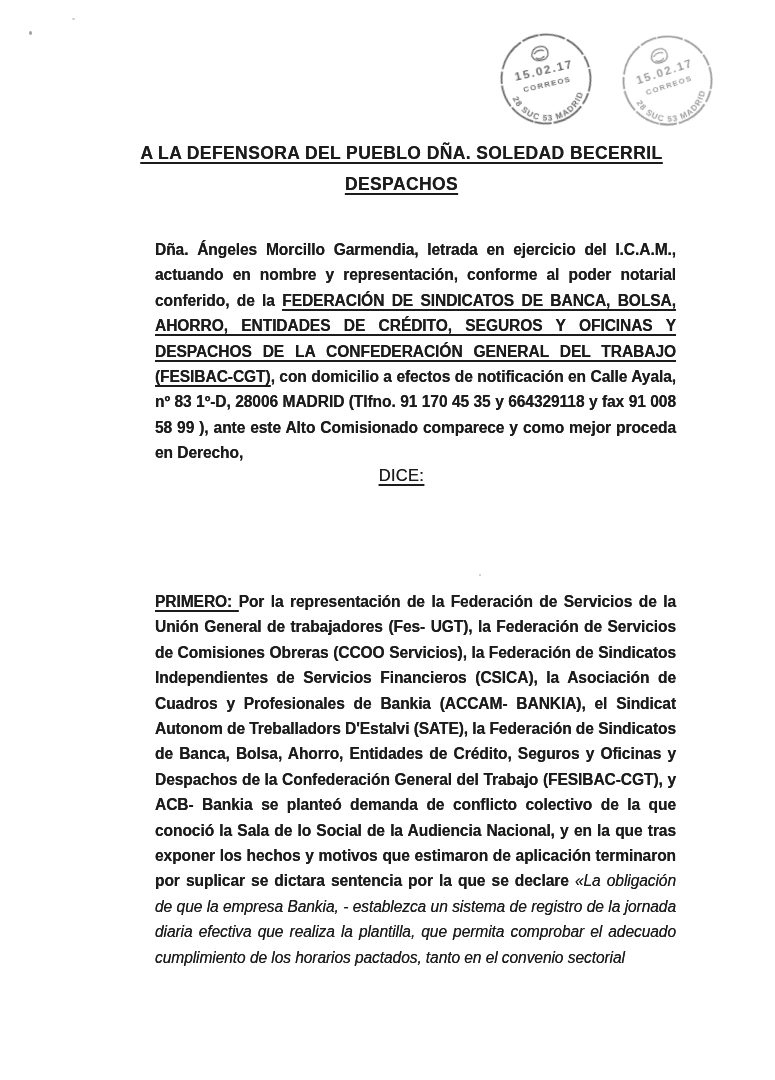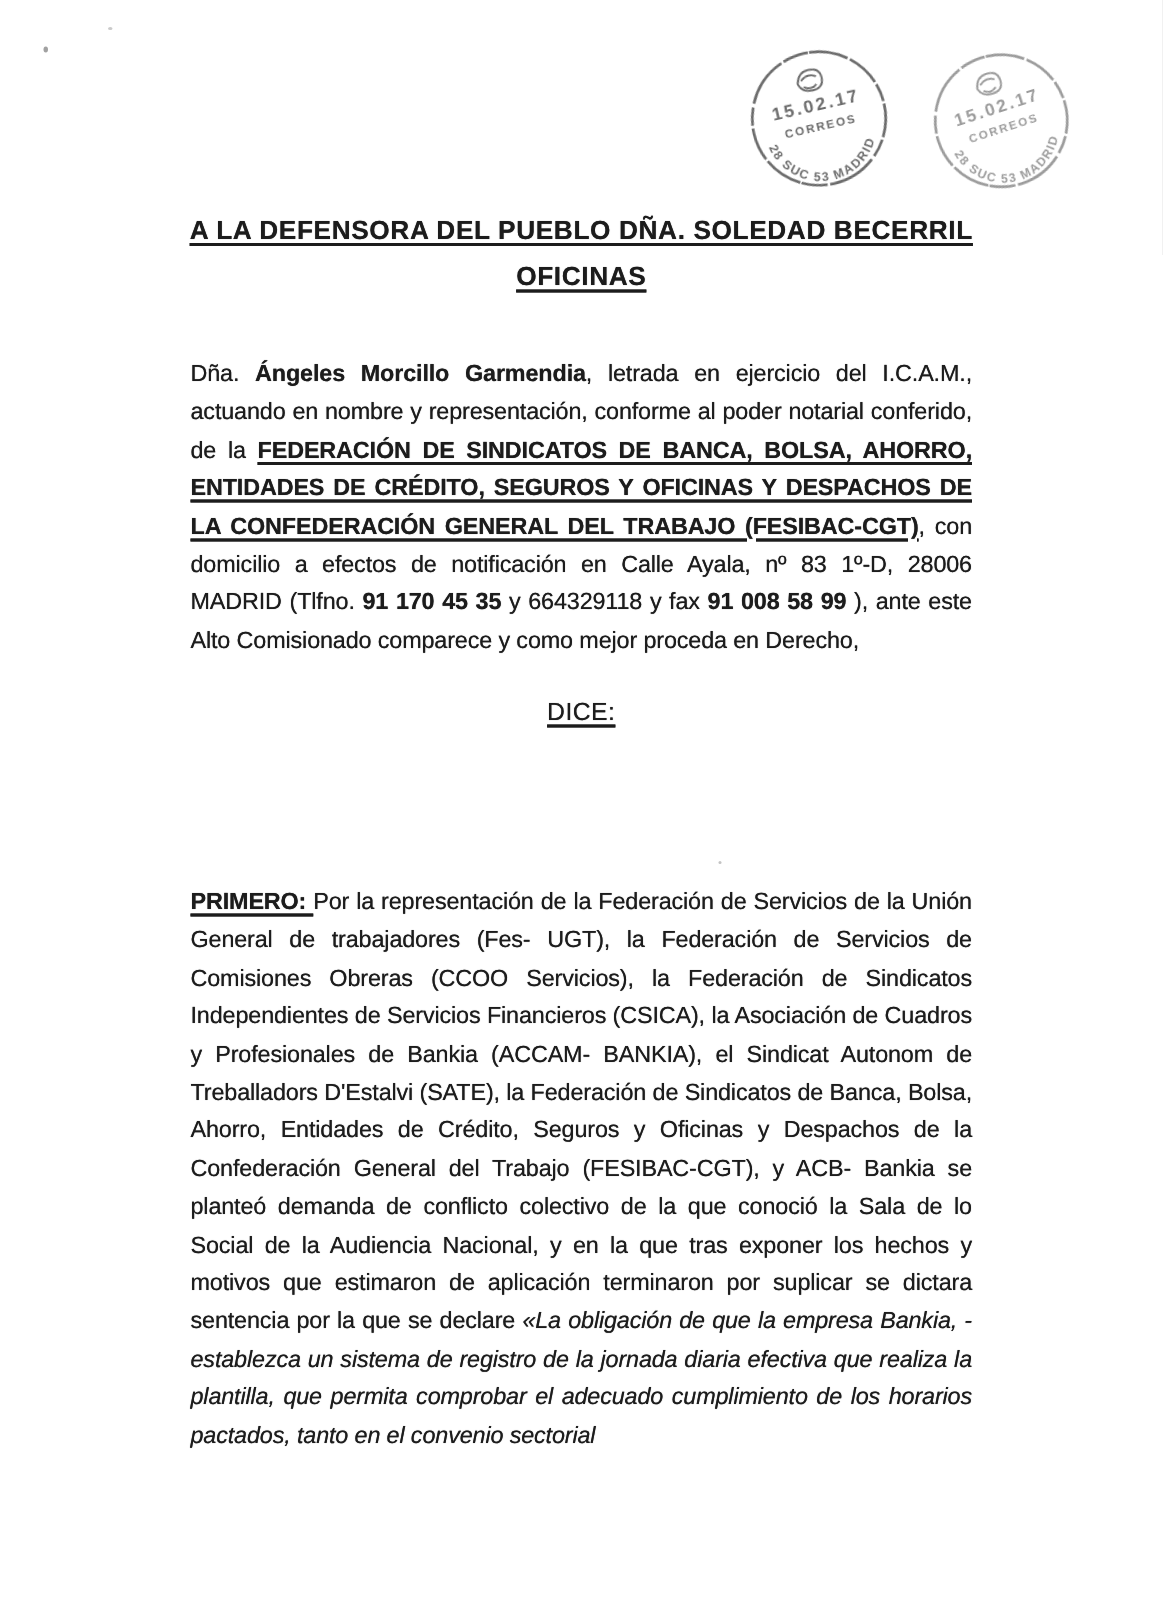--- a/index.html
+++ b/index.html
@@ -6,21 +6,21 @@
   .page{
     position:relative;
     width:775px;height:1080px;
     background:#ffffff;
     margin:0 auto;
     overflow:hidden;
     font-family:"Liberation Sans","DejaVu Sans",sans-serif;
     color:#1c1c1c;
   }
   
-  .doc-text{ text-shadow:0 0 .45px rgba(20,20,20,.85); }
+  .doc-text{ text-shadow:0 0 .45px rgba(20,20,20,.85);padding-left:28px; }
 
   .title-block{
     position:absolute; top:138px; left:0; right:0;
     text-align:center;
     font-weight:bold; font-size:17.5px; line-height:31px;
     letter-spacing:.4px;
   }
   .title-block .tline{ text-decoration:underline; text-decoration-thickness:2px; text-underline-offset:3px; }
 
   .para{
@@ -34,21 +34,21 @@
 
   .heading-center{
     position:absolute; left:0; right:0;
     text-align:center; font-weight:normal; font-size:16.5px;
     letter-spacing:.3px;
   }
   .heading-center span{ text-decoration:underline; text-decoration-thickness:2px; text-underline-offset:3px; }
   .h-dice{ top:466px; }
   .h-antecedentes{ top:539px; }
 
-  .seg.normal{ font-style:normal; font-weight:normal; }
+  .seg.normal{ font-style:normal; font-weight:bold; }
   .seg.bold{ font-weight:bold;margin-top:28px; }
   .seg.bold-underline{ font-weight:bold; text-decoration:underline; text-decoration-thickness:2px; text-underline-offset:2.5px; }
   .seg.italic{ font-style:italic; }
 
   .stamp{
     position:absolute;
     filter:blur(.45px);
     font-family:"Liberation Sans","DejaVu Sans",sans-serif;
   }
   .stamp svg{ display:block; }
@@ -89,21 +89,21 @@
         </defs>
         <text font-size="9.5" letter-spacing="1.2" fill="currentColor" font-weight="bold"><textPath startOffset="6%" href="#arc1" xlink:href="#arc1">28 SUC 53 MADRID</textPath></text>
         <text x="55" y="49" text-anchor="middle" font-size="13.5" fill="currentColor" letter-spacing="2" font-weight="bold">15.02.17</text>
         <text x="55" y="64" text-anchor="middle" font-size="9" fill="currentColor" letter-spacing="1.5" font-weight="bold">CORREOS</text>
         <path d="M45 26 q2 -9 10 -9 q9 0 9 8 q0 8 -9 8 q-8 0 -10 -7 z M48 24 q6 -5 12 -1 M49 29 q5 4 10 0" fill="none" stroke="currentColor" stroke-width="1.5"></path>
       </svg>
     </div>
 
   <div class="title-block doc-text">
     <div class="tline">A LA DEFENSORA DEL PUEBLO DÑA. SOLEDAD BECERRIL</div>
-    <div class="tline">OFICINAS</div>
+    <div class="tline">DESPACHOS</div>
   </div>
 
   <div class="para para1 doc-text"><span class="seg normal">Dña. </span><span class="seg bold">Ángeles Morcillo Garmendia</span><span class="seg normal">, letrada en ejercicio del I.C.A.M., actuando en nombre y representación, conforme al poder notarial conferido, de la </span><span class="seg bold-underline">FEDERACIÓN DE SINDICATOS DE BANCA, BOLSA, AHORRO, ENTIDADES DE CRÉDITO, SEGUROS Y OFICINAS Y DESPACHOS DE LA CONFEDERACIÓN GENERAL DEL TRABAJO (FESIBAC-CGT)</span><span class="seg normal">, con domicilio a efectos de notificación en Calle Ayala, nº 83 1º-D, 28006 MADRID (Tlfno. </span><span class="seg bold">91 170 45 35</span><span class="seg normal"> y 664329118 y fax </span><span class="seg bold">91 008 58 99</span><span class="seg normal"> ), ante este Alto Comisionado comparece y como mejor proceda en Derecho,</span></div>
 
   <div class="heading-center h-dice doc-text">
     <span>DICE:</span>
   </div>
 
 
   <div class="para para2 doc-text"><span class="seg bold-underline">PRIMERO: </span><span class="seg normal">Por la representación de la Federación de Servicios de la Unión General de trabajadores (Fes- UGT), la Federación de Servicios de Comisiones Obreras (CCOO Servicios), la Federación de Sindicatos Independientes de Servicios Financieros (CSICA), la Asociación de Cuadros y Profesionales de Bankia (ACCAM- BANKIA), el Sindicat Autonom de Treballadors D'Estalvi (SATE), la Federación de Sindicatos de Banca, Bolsa, Ahorro, Entidades de Crédito, Seguros y Oficinas y Despachos de la Confederación General del Trabajo (FESIBAC-CGT), y ACB- Bankia se planteó demanda de conflicto colectivo de la que conoció la Sala de lo Social de la Audiencia Nacional, y en la que tras exponer los hechos y motivos que estimaron de aplicación terminaron por suplicar se dictara sentencia por la que se declare </span><span class="seg italic">«La obligación de que la empresa Bankia, - establezca un sistema de registro de la jornada diaria efectiva que realiza la plantilla, que permita comprobar el adecuado cumplimiento de los horarios pactados, tanto en el convenio sectorial</span></div>

